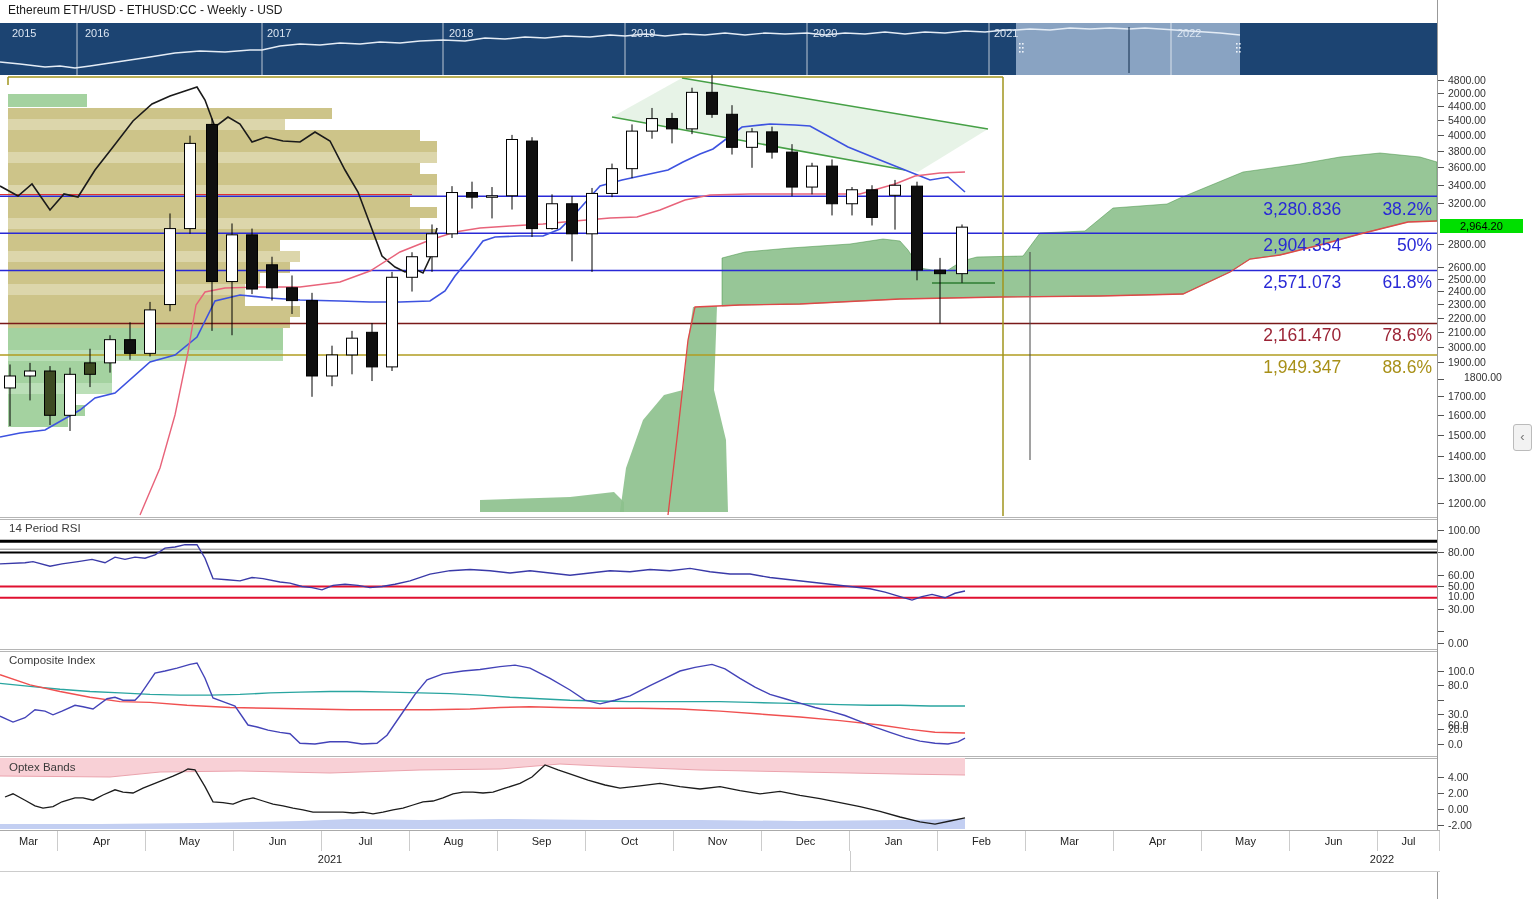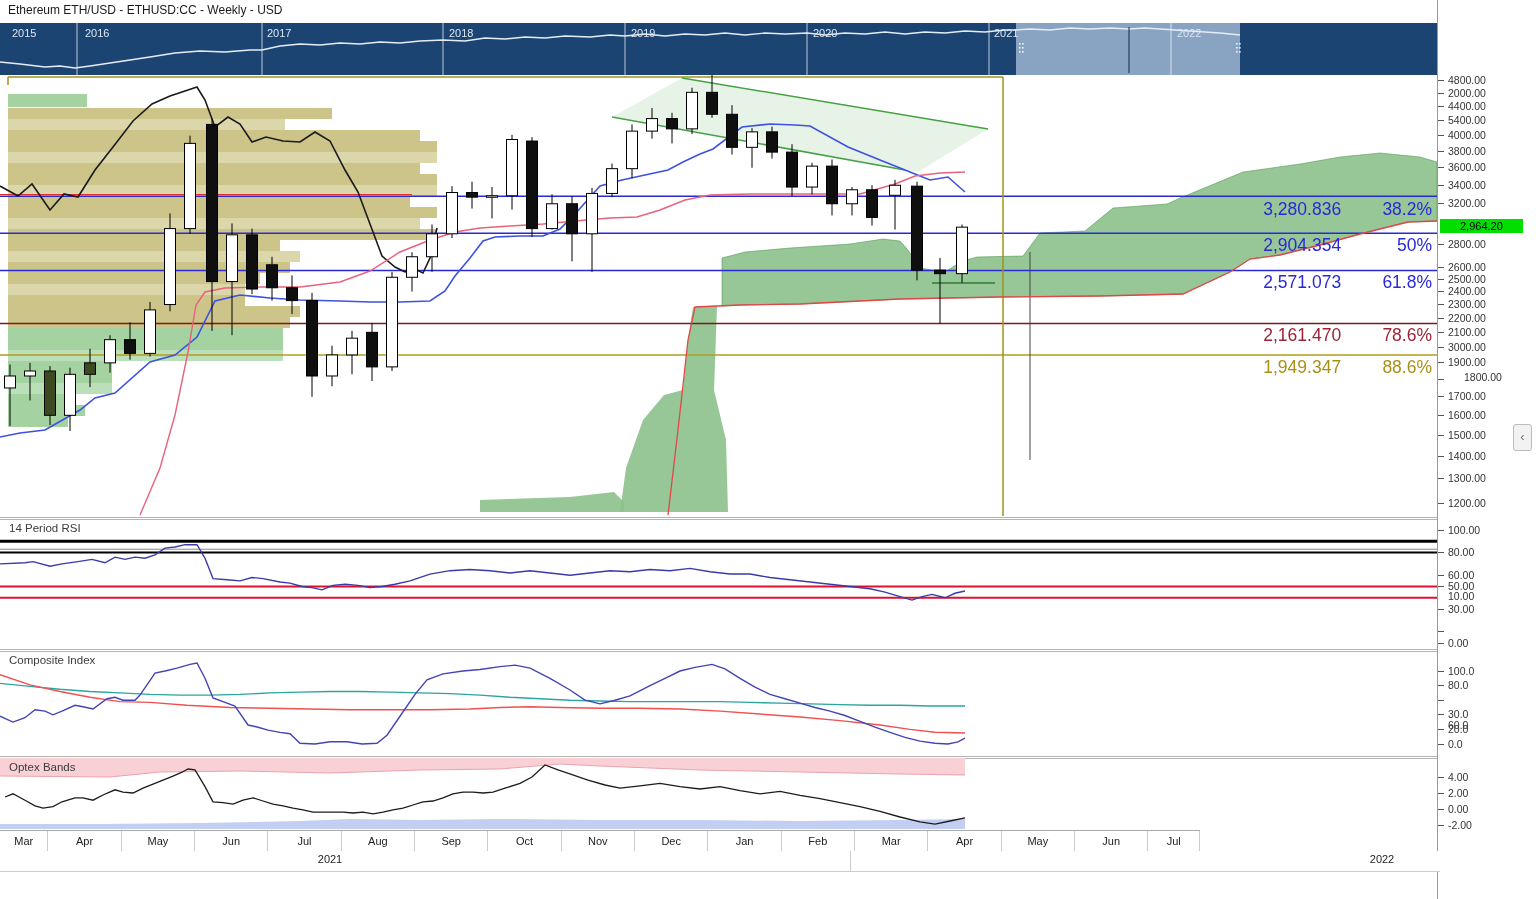--- a/index.html
+++ b/index.html
@@ -31,21 +31,21 @@
   .tick-label{position:absolute;left:10px;font-size:10.5px;color:#333;white-space:nowrap;}
   .tick-dash{position:absolute;left:0;width:6px;height:1px;background:#555;}
   #price-tag{position:absolute;left:1440px;top:219px;background:#00df00;color:#000;font-size:11px;
              padding:1px 20px;z-index:6;}
   #collapse-btn{position:absolute;left:1513px;top:424px;width:17px;height:25px;background:#f2f2f2;
                 border:1px solid #bbb;border-radius:3px;color:#777;font-size:13px;line-height:23px;
                 text-align:center;cursor:pointer;}
   
   .ind-svg{position:absolute;left:0;}
   
-  #month-row{position:absolute;left:0;top:830px;width:1200px;height:21px;border-top:1px solid #aaa;
+  #month-row{position:absolute;left:0;top:830px;width:1440px;height:21px;border-top:1px solid #aaa;
              border-bottom:1px solid #ccc;display:flex;background:#fff;}
   .month-cell{height:21px;line-height:20px;font-size:11px;color:#222;text-align:center;
               border-right:1px solid #ccc;box-sizing:border-box;}
   #year-row{position:absolute;left:0;top:851px;width:1440px;height:20px;border-bottom:1px solid #ccc;background:#fff;}
   .year-label{position:absolute;top:2px;font-size:11px;color:#222;transform:translateX(-50%);}
   #year-divider{position:absolute;left:850px;top:0;width:1px;height:20px;background:#ccc;}
   #footer-date{position:absolute;left:0;top:873px;width:1536px;text-align:center;font-size:12px;color:#333;}
 </style>
 </head>
 <body>

